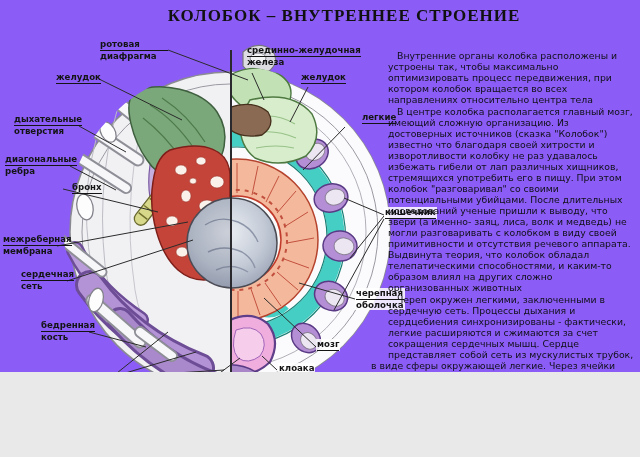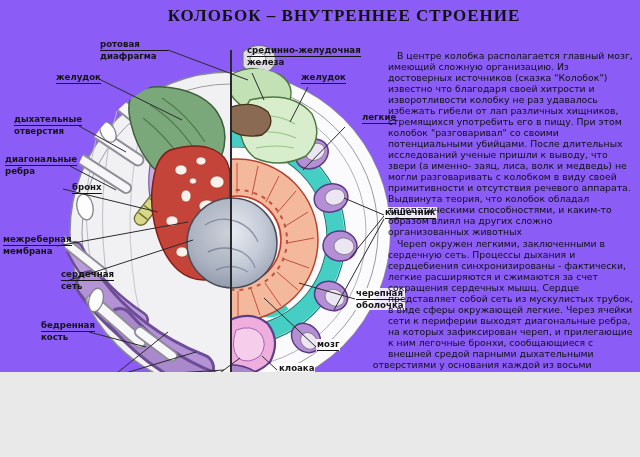--- a/index.html
+++ b/index.html
@@ -271,21 +271,21 @@
     <span>ребра</span>
   </div>
   <div class="callout" style="left:36px;top:182px;margin-left:36px;">
     <span class="u">бронх</span>
 
   </div>
   <div class="callout" style="left:3px;top:234px;">
     <span class="u">межреберная</span>
     <span>мембрана</span>
   </div>
-  <div class="callout" style="left:21px;top:269px;margin-left:40px;">
+  <div class="callout" style="left:21px;top:269px;">
     <span class="u">сердечная</span>
     <span>сеть</span>
   </div>
   <div class="callout" style="left:41px;top:320px;">
     <span class="u">бедренная</span>
     <span>кость</span>
   </div>
   <div class="callout" style="left:66px;top:370px;">
     <span class="u">кишечник</span>
 
@@ -319,17 +319,18 @@
 
   </div>
   <div class="callout" style="left:152px;top:383px;margin-top:12px;">
     <span class="u">анальная</span>
     <span>диафрагма</span>
   </div>
 
 
   <div class="article">
     <div class="spacer"></div>
+    <p>Внутренние органы колобка расположены и устроены так, чтобы максимально оптимизировать процесс передвижения, при котором колобок вращается во всех направлениях относительно центра тела</p>
     <p>В центре колобка располагается главный мозг, имеющий сложную организацию. Из достоверных источников (сказка "Колобок") известно что благодаря своей хитрости и изворотливости колобку не раз удавалось избежать гибели от лап различных хищников, стремящихся употребить его в пищу. При этом колобок "разговаривал" со своими потенциальными убийцами. После длительных исследований ученые пришли к выводу, что звери (а именно- заяц, лиса, волк и медведь) не могли разговаривать с колобком в виду своей примитивности и отсутствия речевого аппарата. Выдвинута теория, что колобок обладал телепатическими способностями, и каким-то образом влиял на других сложно организованных животных</p>
     <p>Череп окружен легкими, заключенными в сердечную сеть. Процессы дыхания и сердцебиения синхронизированы - фактически, легкие расширяются и сжимаются за счет сокращения сердечных мышц. Сердце представляет собой сеть из мускулистых трубок, в виде сферы окружающей легкие. Через ячейки сети к периферии выходят диагональные ребра, на которых зафиксирован череп, и прилегающие к ним легочные бронхи, сообщающиеся с внешней средой парными дыхательными отверстиями у основания каждой из восьми конечностей. Вследствие особого способа дыхания происходит активная вентиляция легких, и для поглощения кровью кислорода не требуется сложное бронхиальное дерево. Так что легкие устроены довольно примитивно.</p>
   </div>
 
 </div>
 
 </body></html>

